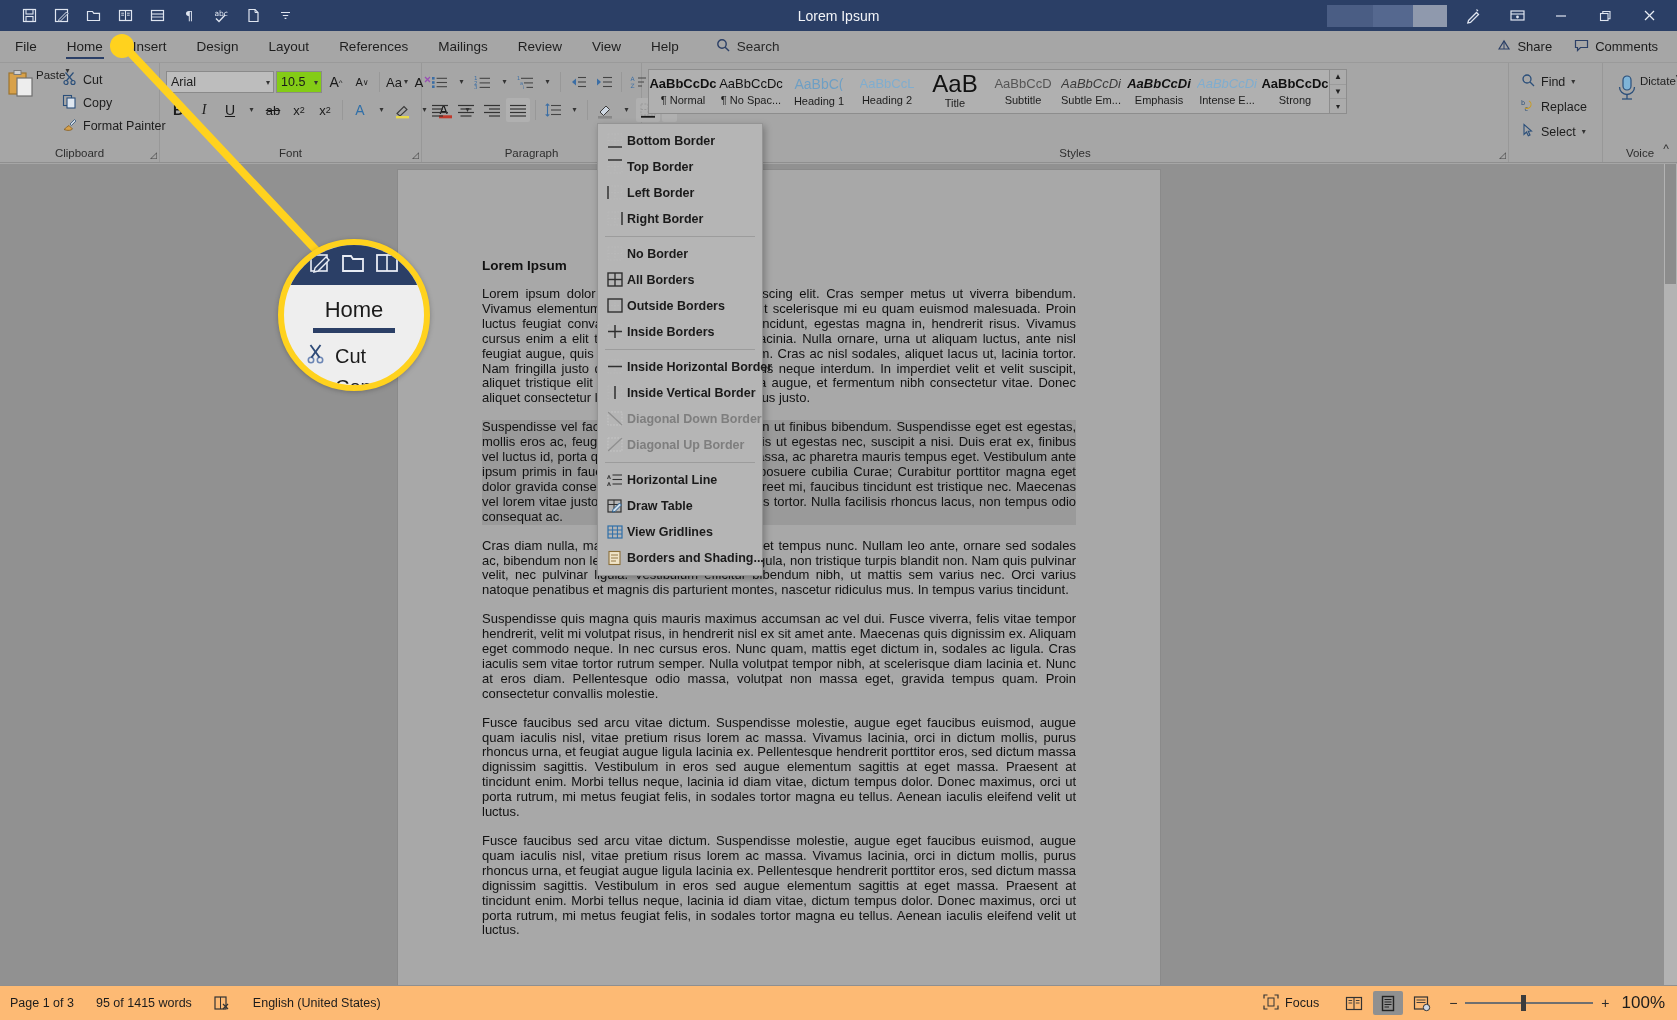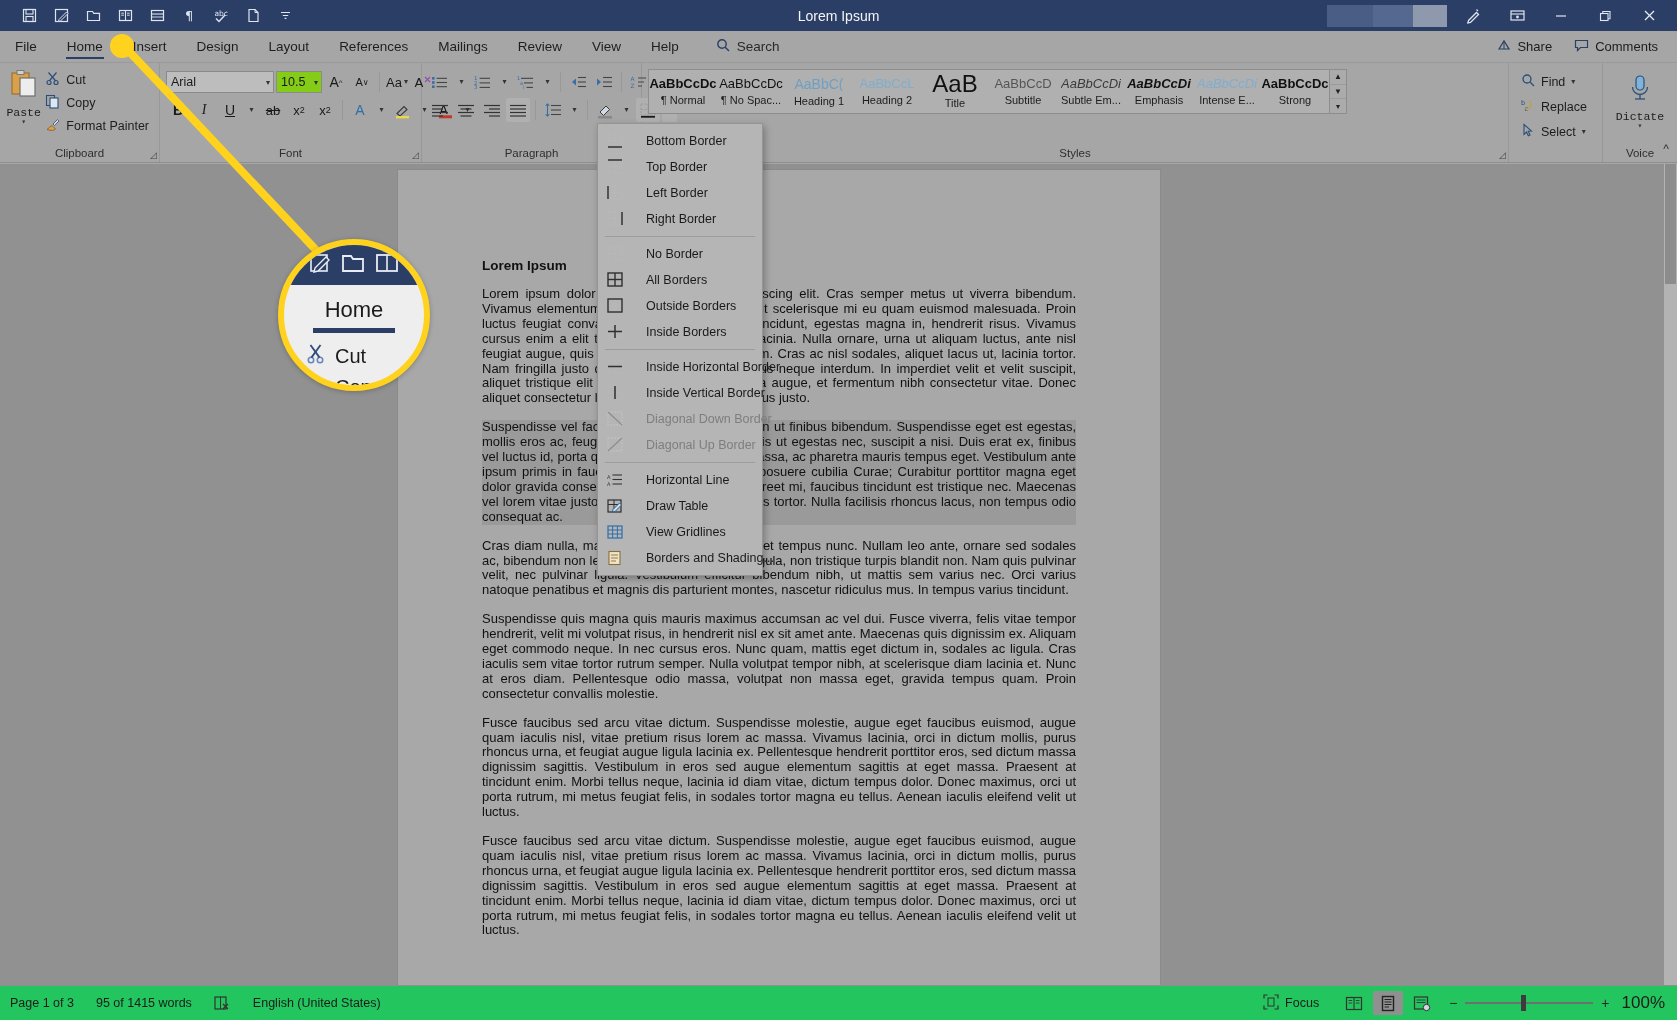--- a/index.html
+++ b/index.html
@@ -80,22 +80,22 @@
   .grp-label{
     height:18px; font-size:11.5px; color:#2e2e2e; text-align:center;
     line-height:18px; position:relative;
   }
   .grp-launcher{
     position:absolute; right:2px; bottom:2px; font-size:9px; color:#444; cursor:pointer;
   }
 
   
   .paste-col{
-    display:flex; flex-direction:column; align-items:center; justify-content:flex-start;
-    width:52px; padding-top:2px; cursor:pointer;font-family:Liberation Mono, monospace;
+    display:flex; justify-content:flex-start;
+    width:52px; padding-top:2px; cursor:pointer;
   }
   .paste-col .lbl{ font-size:11.5px; color:#1d1d1d; margin-top:1px; }
   .caret{ font-size:8px; line-height:6px; color:#333; }
   .clip-list{ display:flex; flex-direction:column; gap:3px; padding-top:4px; }
   .clip-item{
     display:flex; align-items:center; gap:6px; font-size:12.5px; color:#1d1d1d;
     padding:1px 4px; cursor:pointer; white-space:nowrap;
   }
 
   
@@ -170,22 +170,22 @@
   .sb-thumb{ position:absolute; top:0; left:1px; width:11px; height:120px; background:#8c8c8c; }
 
   
   #borders-menu{
     position:absolute; left:597px; top:123px; width:166px;
     background:#b5b5b5; border:1px solid #949494;
     box-shadow:2px 3px 7px rgba(0,0,0,.28);
     padding:4px 0; z-index:40;
   }
   .mi{
-    display:flex; align-items:center; gap:23px; height:26px; padding:0 8px;
-    font-size:12.5px; color:#1a1a1a; cursor:pointer; white-space:nowrap;
+    display:flex; align-items:center; gap:4px; height:26px; padding:0 8px;
+    font-size:12.5px; color:#1a1a1a; cursor:pointer; white-space:nowrap;font-weight:bold;
   }
   .mi.dim{ color:#7e7e7e; cursor:default; }
   .mi .mglyph{ width:17px; height:17px; flex:0 0 17px; display:flex; align-items:center; justify-content:center; }
   .msep{ height:1px; background:#9c9c9c; margin:4px 7px; }
 
   
   #callout{
     position:absolute; left:278px; top:239px; width:152px; height:152px;
     border-radius:50%; border:6px solid #ffd21e; overflow:hidden;
     z-index:60; background:#eeeeee; box-shadow:0 1px 5px rgba(0,0,0,.25);
@@ -208,21 +208,21 @@
     font-size:20px; color:#1b1b1b;
   }
   #leader{
     position:absolute; left:0; top:0; width:1677px; height:1020px;
     pointer-events:none; z-index:55;
   }
 
   
   #statusbar{
     position:absolute; left:0; right:0; bottom:0; height:35px;
-    background:#22c55e; border-top:1px solid #8f8f8f;
+    background:#fdba74; border-top:1px solid #8f8f8f;
     display:flex; align-items:center; font-size:12.5px; color:#1c1c1c;
   }
   .sb-left{ display:flex; align-items:center; gap:22px; padding-left:10px; }
   .sb-item{ cursor:pointer; display:flex; align-items:center; gap:6px; }
   .sb-right{ margin-left:auto; display:flex; align-items:center; gap:4px; padding-right:12px; }
   .view-btn{
     width:30px; height:24px; display:flex; align-items:center; justify-content:center;
     cursor:pointer; border-radius:2px;
   }
   .view-btn.active{ background:#909090; }

